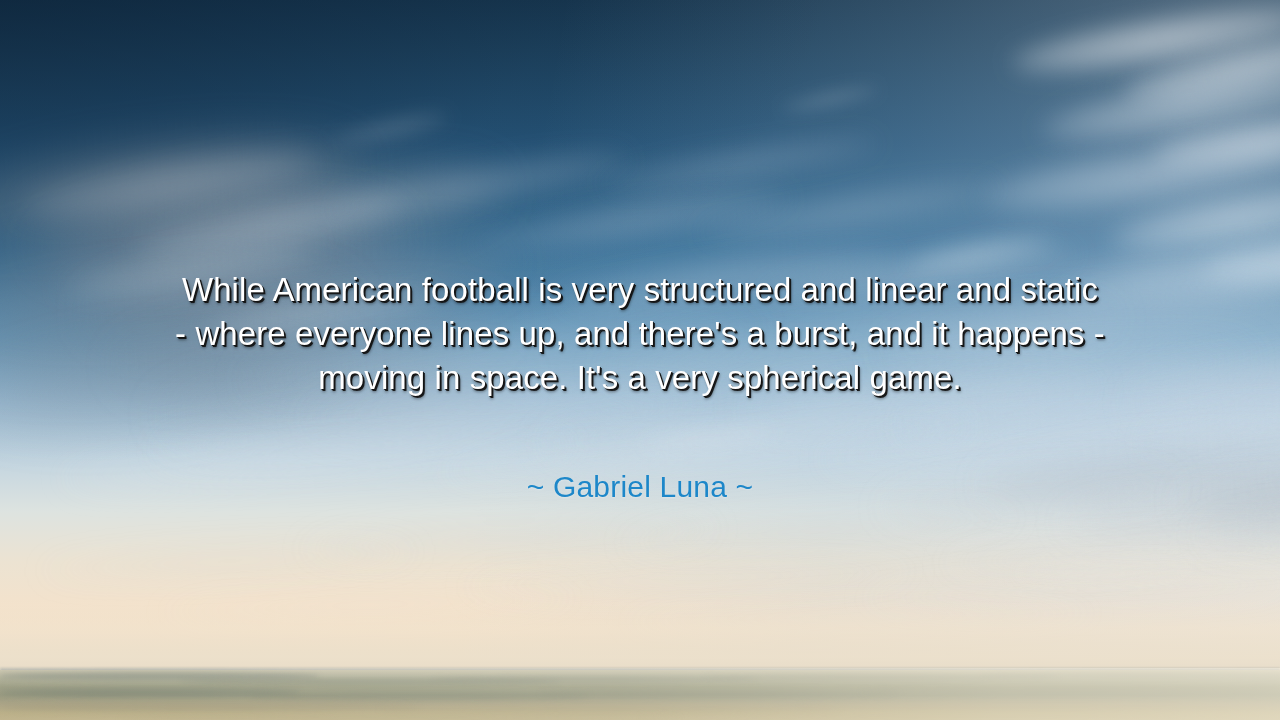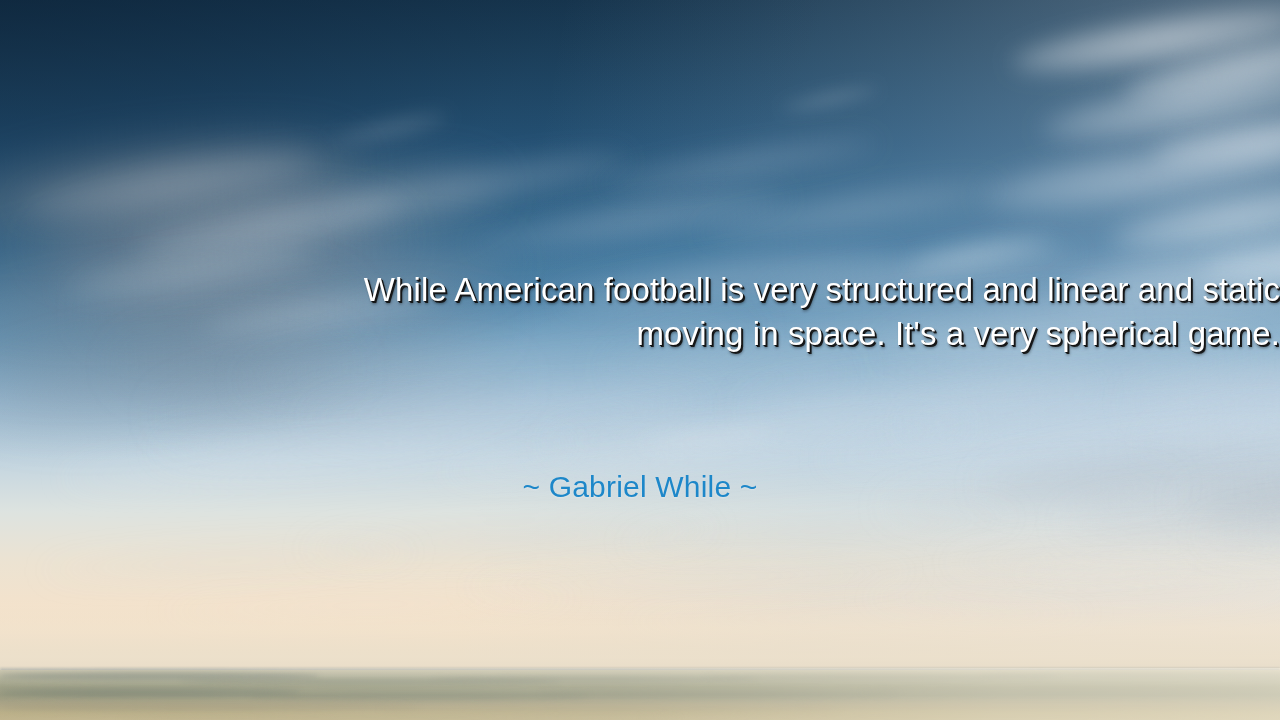--- a/index.html
+++ b/index.html
@@ -121,21 +121,21 @@
     position: absolute;
     inset: 0;
     overflow: hidden;
   }
 
   
   .quote-block {
     position: absolute;
     left: 0; right: 0;
     top: 268px;
-    text-align: right;
+    text-align: center;
     z-index: 40;
   }
   .quote-line {
     font-size: 33px;
     line-height: 44px;
     color: #ffffff;
     letter-spacing: 0.1px;
     text-shadow:
        2px 2px 0   rgba(18,18,18,0.92),
        1px 1px 0   rgba(18,18,18,0.92),
@@ -243,20 +243,21 @@
       <div class="land-streak" style="left:0px;top:702px;width:420px;height:10px;filter:blur(3.2px);background:rgba(150,142,110,0.4);"></div>
       <div class="land-streak" style="left:380px;top:704px;width:460px;height:10px;filter:blur(3.2px);background:rgba(162,152,116,0.38);"></div>
       <div class="land-streak" style="left:800px;top:702px;width:480px;height:10px;filter:blur(3.2px);background:rgba(170,158,120,0.34);"></div>
       <div class="land-streak" style="left:120px;top:714px;width:560px;height:8px;filter:blur(3px);background:rgba(176,164,124,0.36);"></div>
       <div class="land-streak" style="left:640px;top:712px;width:640px;height:8px;filter:blur(3px);background:rgba(180,168,128,0.32);"></div>
     </div>
   <div class="land-haze-overlay"></div>
 
   <div class="quote-block">
     <div class="quote-line">While American football is very structured and linear and static</div>
+    <div class="quote-line">- where everyone lines up, and there's a burst, and it happens -</div>
     <div class="quote-line">moving in space. It's a very spherical game.</div>
   </div>
 
   <div class="attribution">
-    <span class="attribution-text">~ Gabriel While ~</span>
+    <span class="attribution-text">~ Gabriel Luna ~</span>
   </div>
 
 </div>
 
 </body></html>

